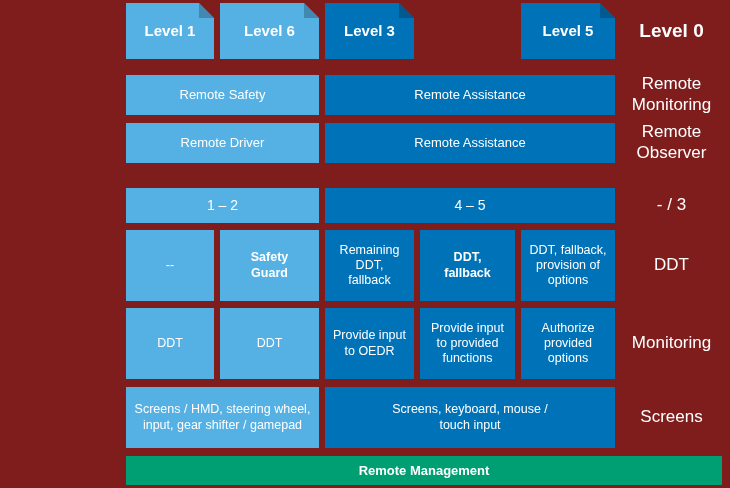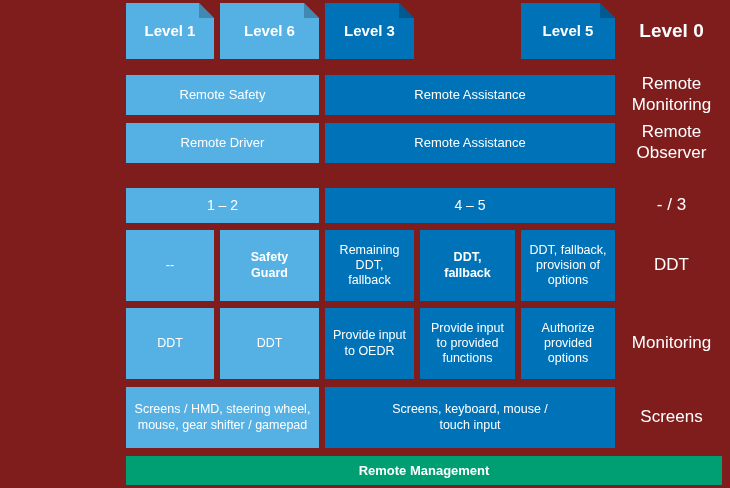--- a/index.html
+++ b/index.html
@@ -73,20 +73,20 @@
     <div class="cell dark t12 c5 r5">DDT, fallback, provision of options</div>
     <div class="cell labelcell c6 r5">DDT</div>
 
     <div class="cell light t12 c1 r6">DDT</div>
     <div class="cell light t12 c2 r6">DDT</div>
     <div class="cell dark t12 c3 r6">Provide input to OEDR</div>
     <div class="cell dark t12 c4 r6">Provide input to provided functions</div>
     <div class="cell dark t12 c5 r6">Authorize provided options</div>
     <div class="cell labelcell c6 r6">Monitoring</div>
 
-    <div class="cell light t12 span12 r7">Screens / HMD, steering wheel, mouse, gear shifter / gamepad</div>
+    <div class="cell light t12 span12 r7">Screens / HMD, steering wheel, input, gear shifter / gamepad</div>
     <div class="cell dark t12 pad-xl span35 r7">Screens, keyboard, mouse / touch input</div>
     <div class="cell labelcell c6 r7">Screens</div>
 
     <div class="cell green t13 bold spanAll r8">Remote Management</div>
 
   </div>
 </div>
 
 </body></html>

